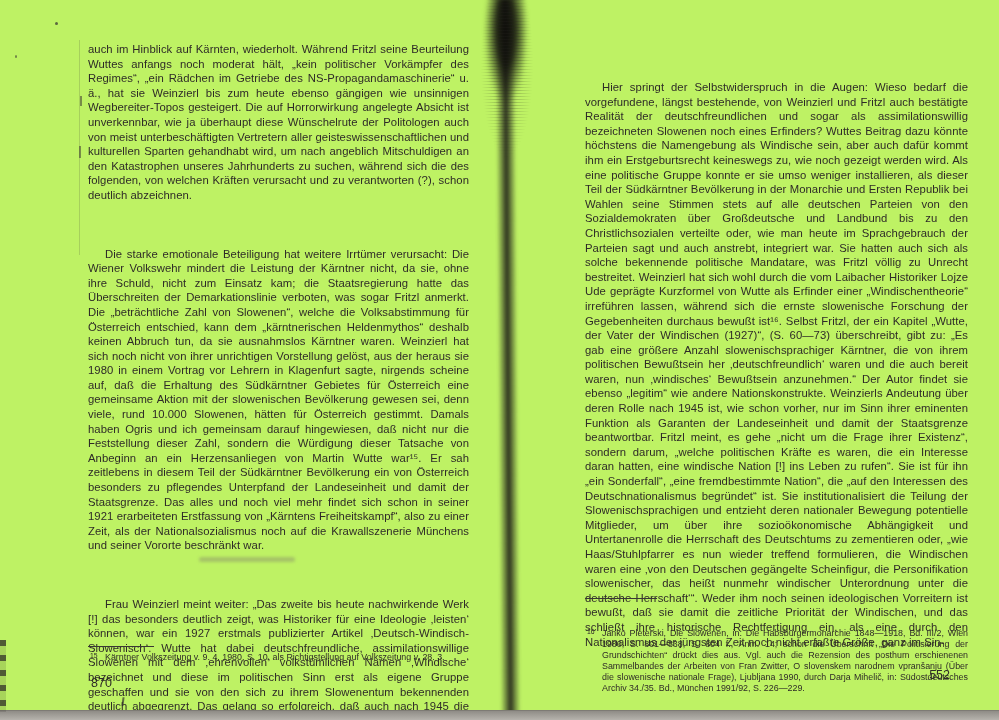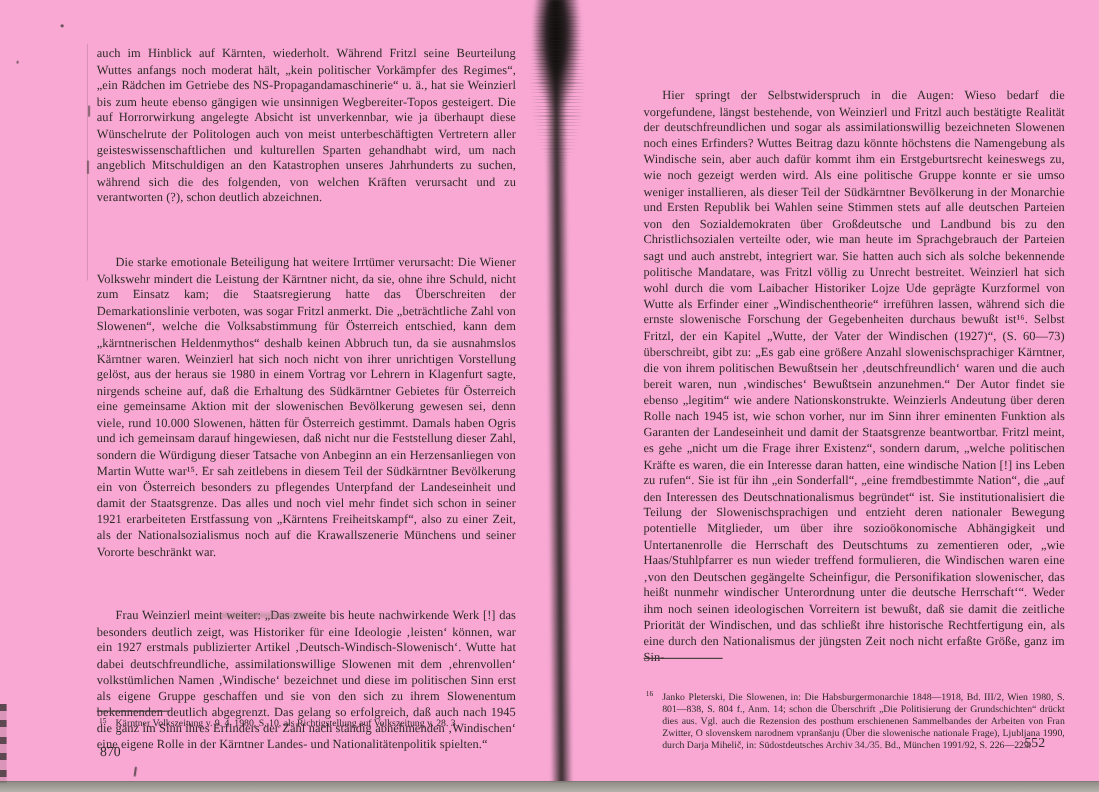--- a/index.html
+++ b/index.html
@@ -1,19 +1,19 @@
 <!DOCTYPE html>
 <html><head>
 <meta charset="utf-8">
 <style>
   html,body{margin:0;padding:0;background:#d8d6d2;}
   .scan{
     position:relative;width:999px;height:720px;overflow:hidden;
-    background:#f9a8d4;
-    font-family:Liberation Serif, serif;
+    background:#bef264;
+    font-family:Liberation Sans, sans-serif;
     color:#2e2b27;
   }
   
   .page{position:absolute;}
   .page-left{left:88px;top:42px;width:381px;height:678px;}
   .page-right{left:585px;top:36px;width:383px;height:684px;}
   .body-par{
     margin:0;font-size:11.3px;line-height:14.6px;text-align:justify;
     letter-spacing:.05px;
   }

